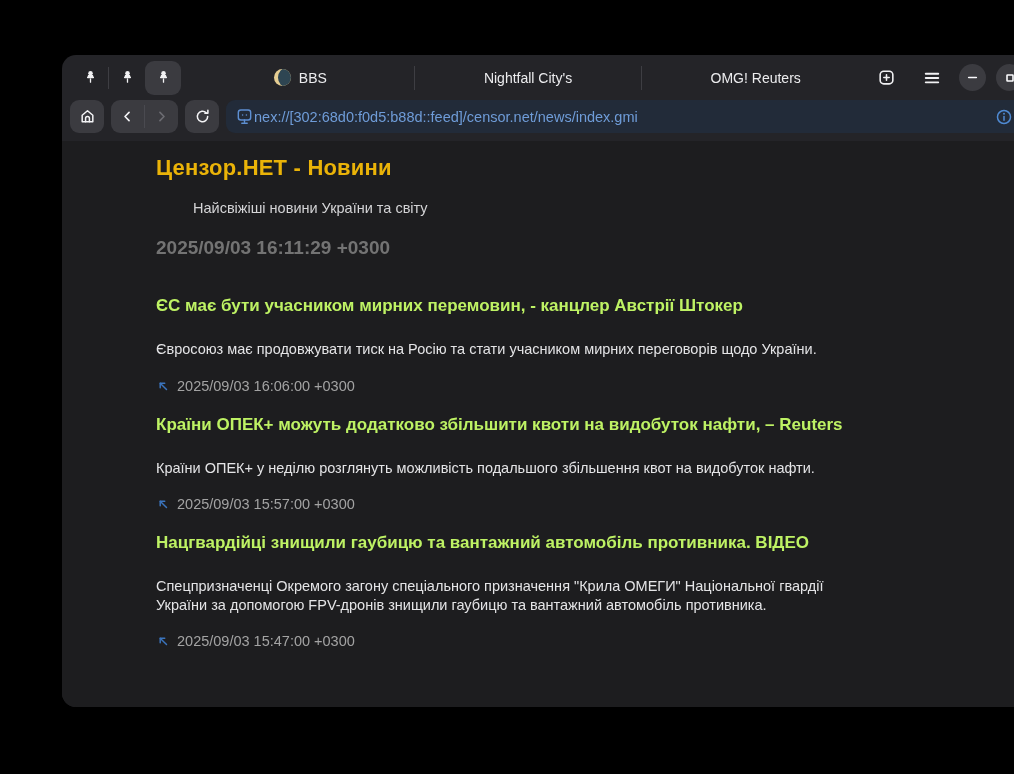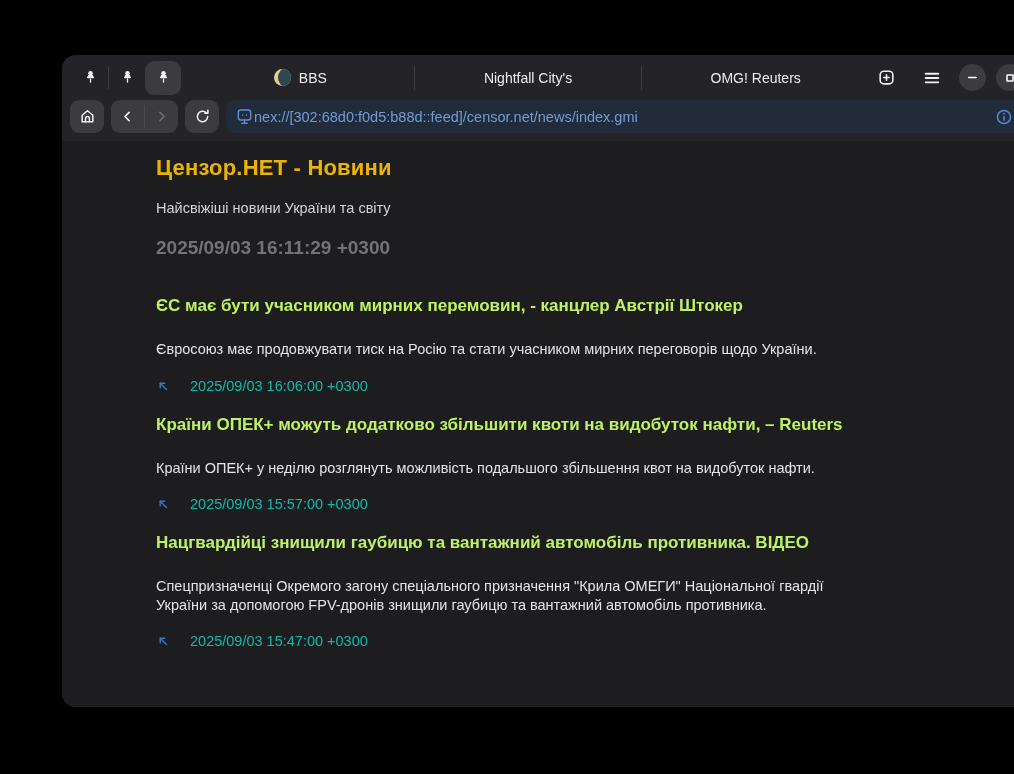--- a/index.html
+++ b/index.html
@@ -42,26 +42,26 @@
             align-items:center; padding:0 10px 0 9px; min-width:0; }
   .urlbar .scheme-icon { color:#5d8fd2; flex:none; display:flex; }
   .urlbar input { flex:1; background:transparent; border:none; outline:none; color:#6f9cd8;
                   font-size:14.5px; font-family:"Liberation Sans", sans-serif; min-width:0; }
   .urlbar .info { color:#4f8ad3; flex:none; display:flex; cursor:pointer; }
   .star-btn { width:34px; height:33px; background:#3b3b40; border-radius:9px; color:#97979c;
               display:flex; align-items:center; justify-content:center; cursor:pointer; flex:none; }
   
   .content { flex:1; background:#1d1d1f; padding:14px 40px 20px 94px; overflow:hidden; }
   .doc-title { color:#eab308; font-size:22px; font-weight:600; letter-spacing:.2px; margin-bottom:19px; }
-  .doc-subtitle { color:#d4d4d6; font-size:14.5px; margin-bottom:21px; max-width:670px; }
+  .doc-subtitle { color:#d4d4d6; font-size:14.5px; margin-bottom:21px; max-width:670px;margin-left:37px; }
   .doc-updated { color:#737373; font-size:19px; font-weight:600; margin-bottom:37px; }
   .article { margin-bottom:3px; }
   .article h3 { color:#bef264; font-size:17px; font-weight:600; margin-bottom:16px; }
   .article p { color:#e4e4e6; font-size:14.5px; line-height:1.28; max-width:670px; margin-bottom:19px;margin-top:24px; }
-  .article .tlink { display:flex; align-items:center; gap:20px; color:#14b8a6; font-size:14.5px;
+  .article .tlink { display:flex; align-items:center; gap:7px; color:#a3a3a3; font-size:14.5px;
                     margin-bottom:21px; cursor:pointer; text-decoration:none; width:max-content; }
   .tlink .arrow { color:#3b74bd; display:flex; }
   svg { display:block; }
 </style>
 </head>
 <body>
 
 <div class="window">
 
   <div class="titlebar">

